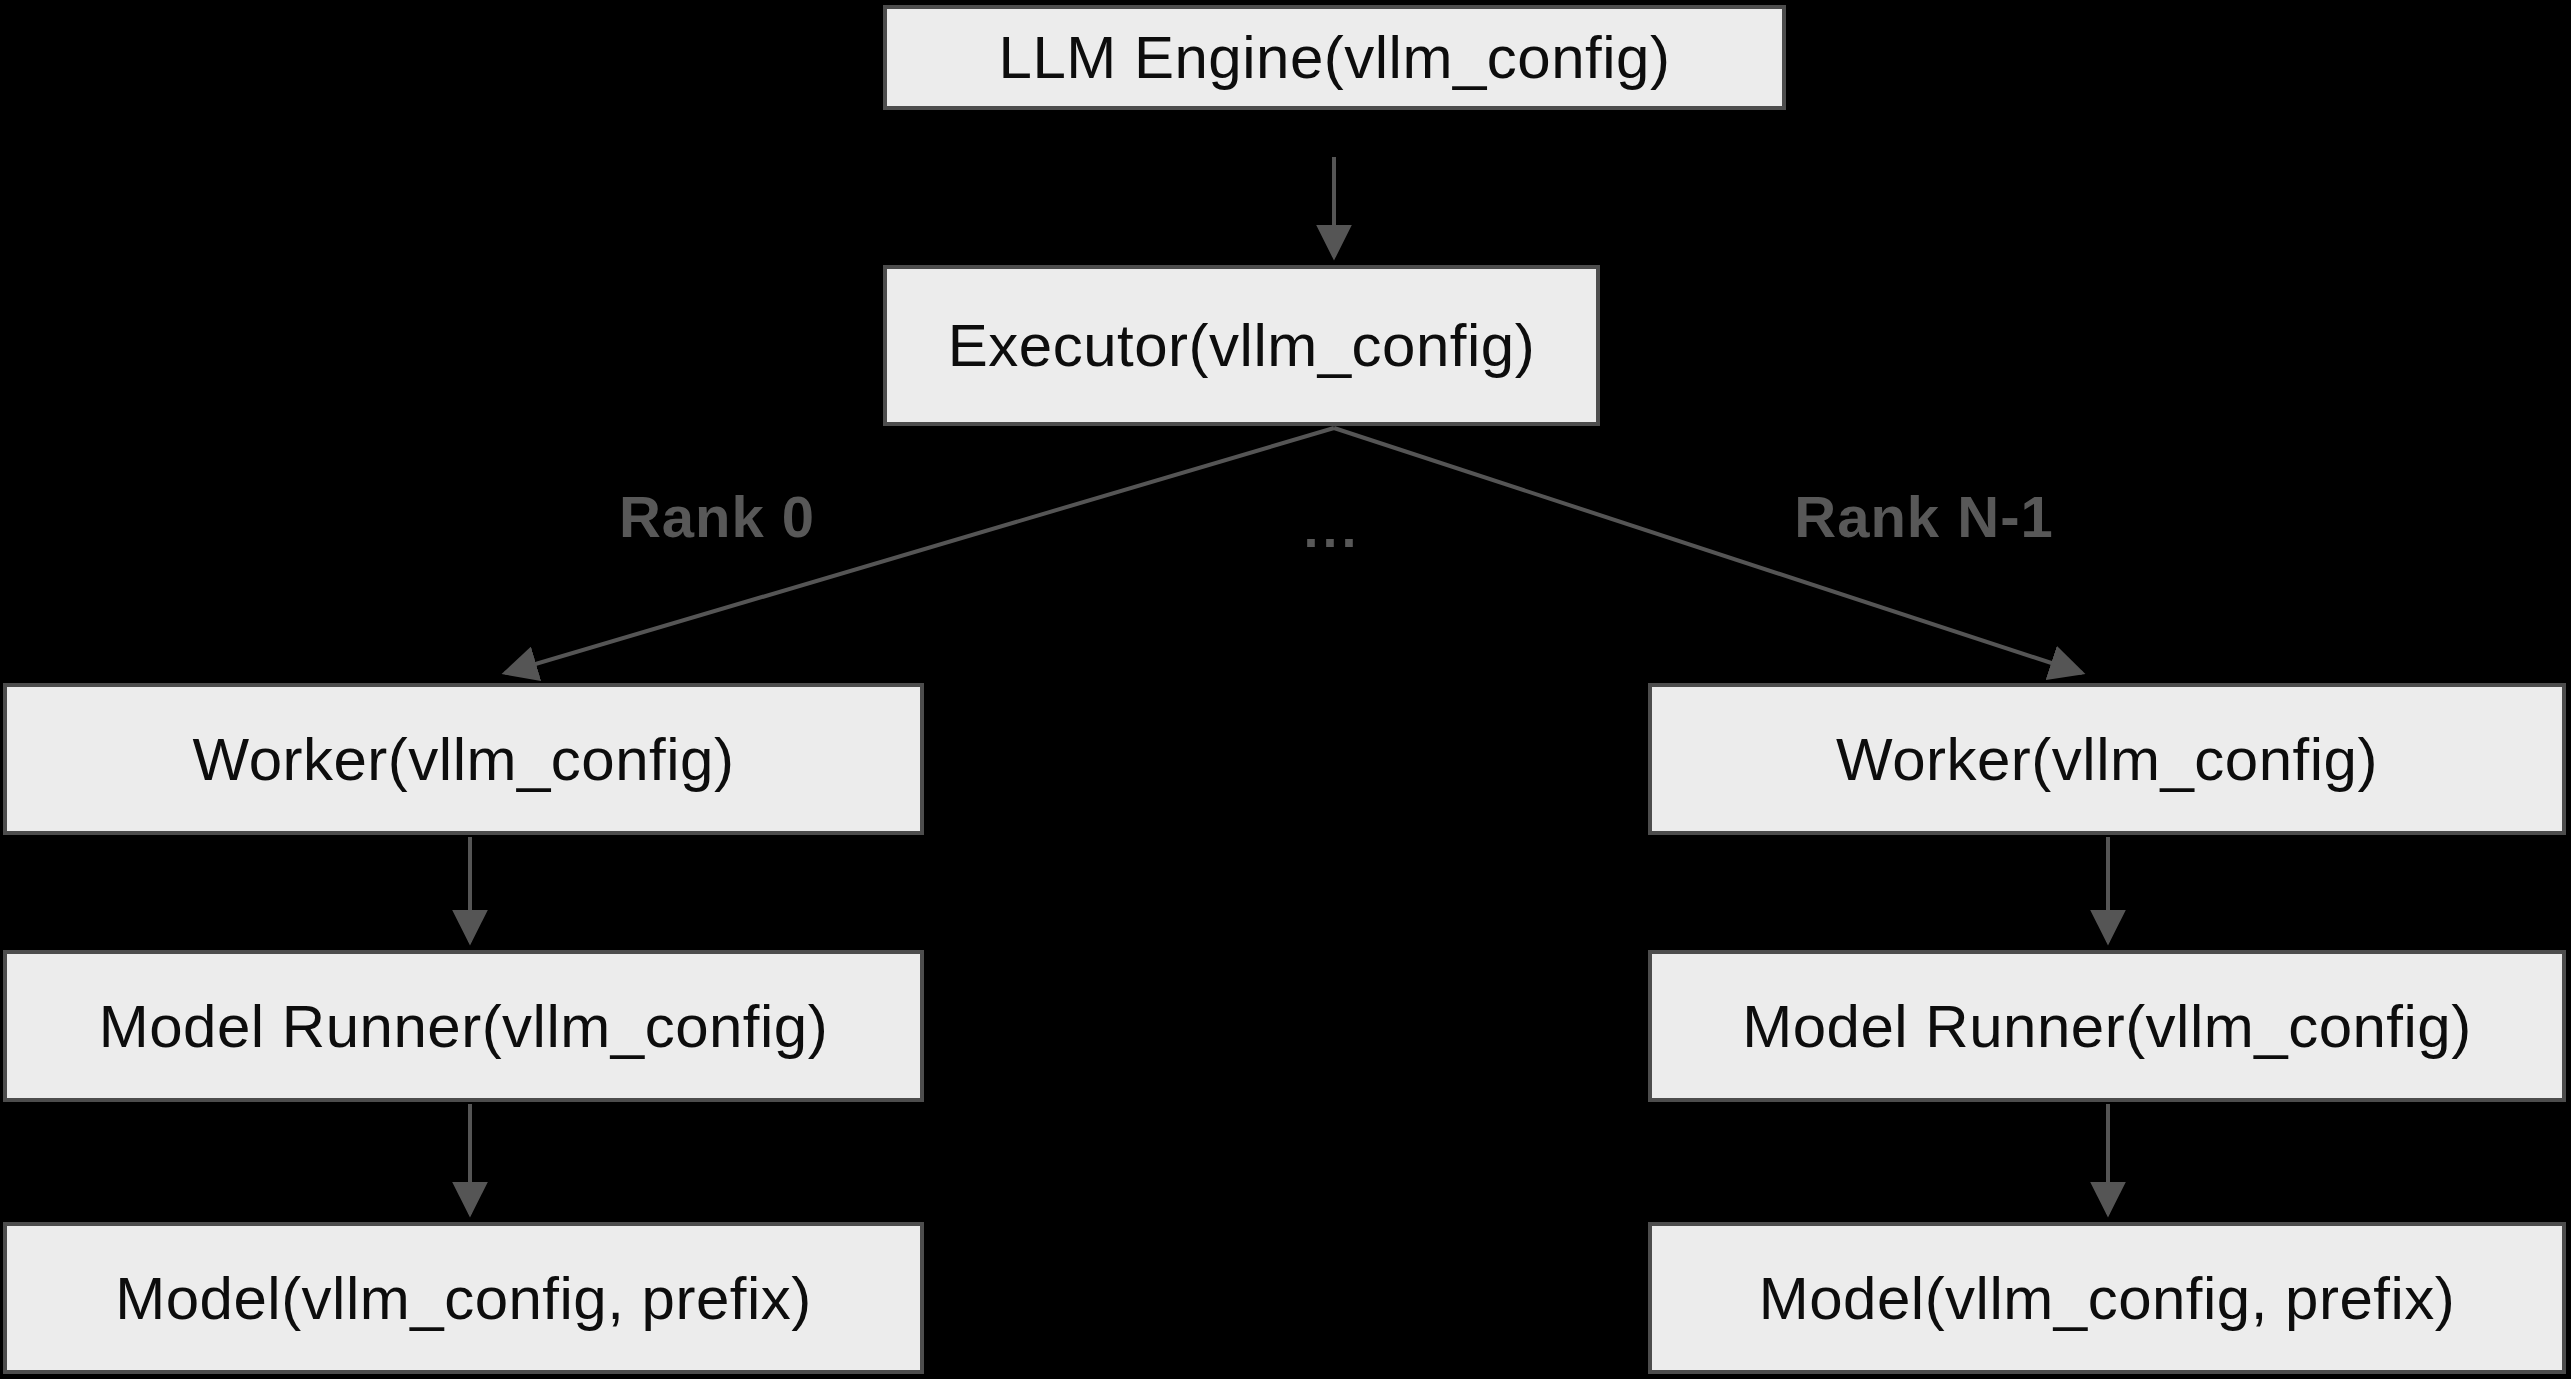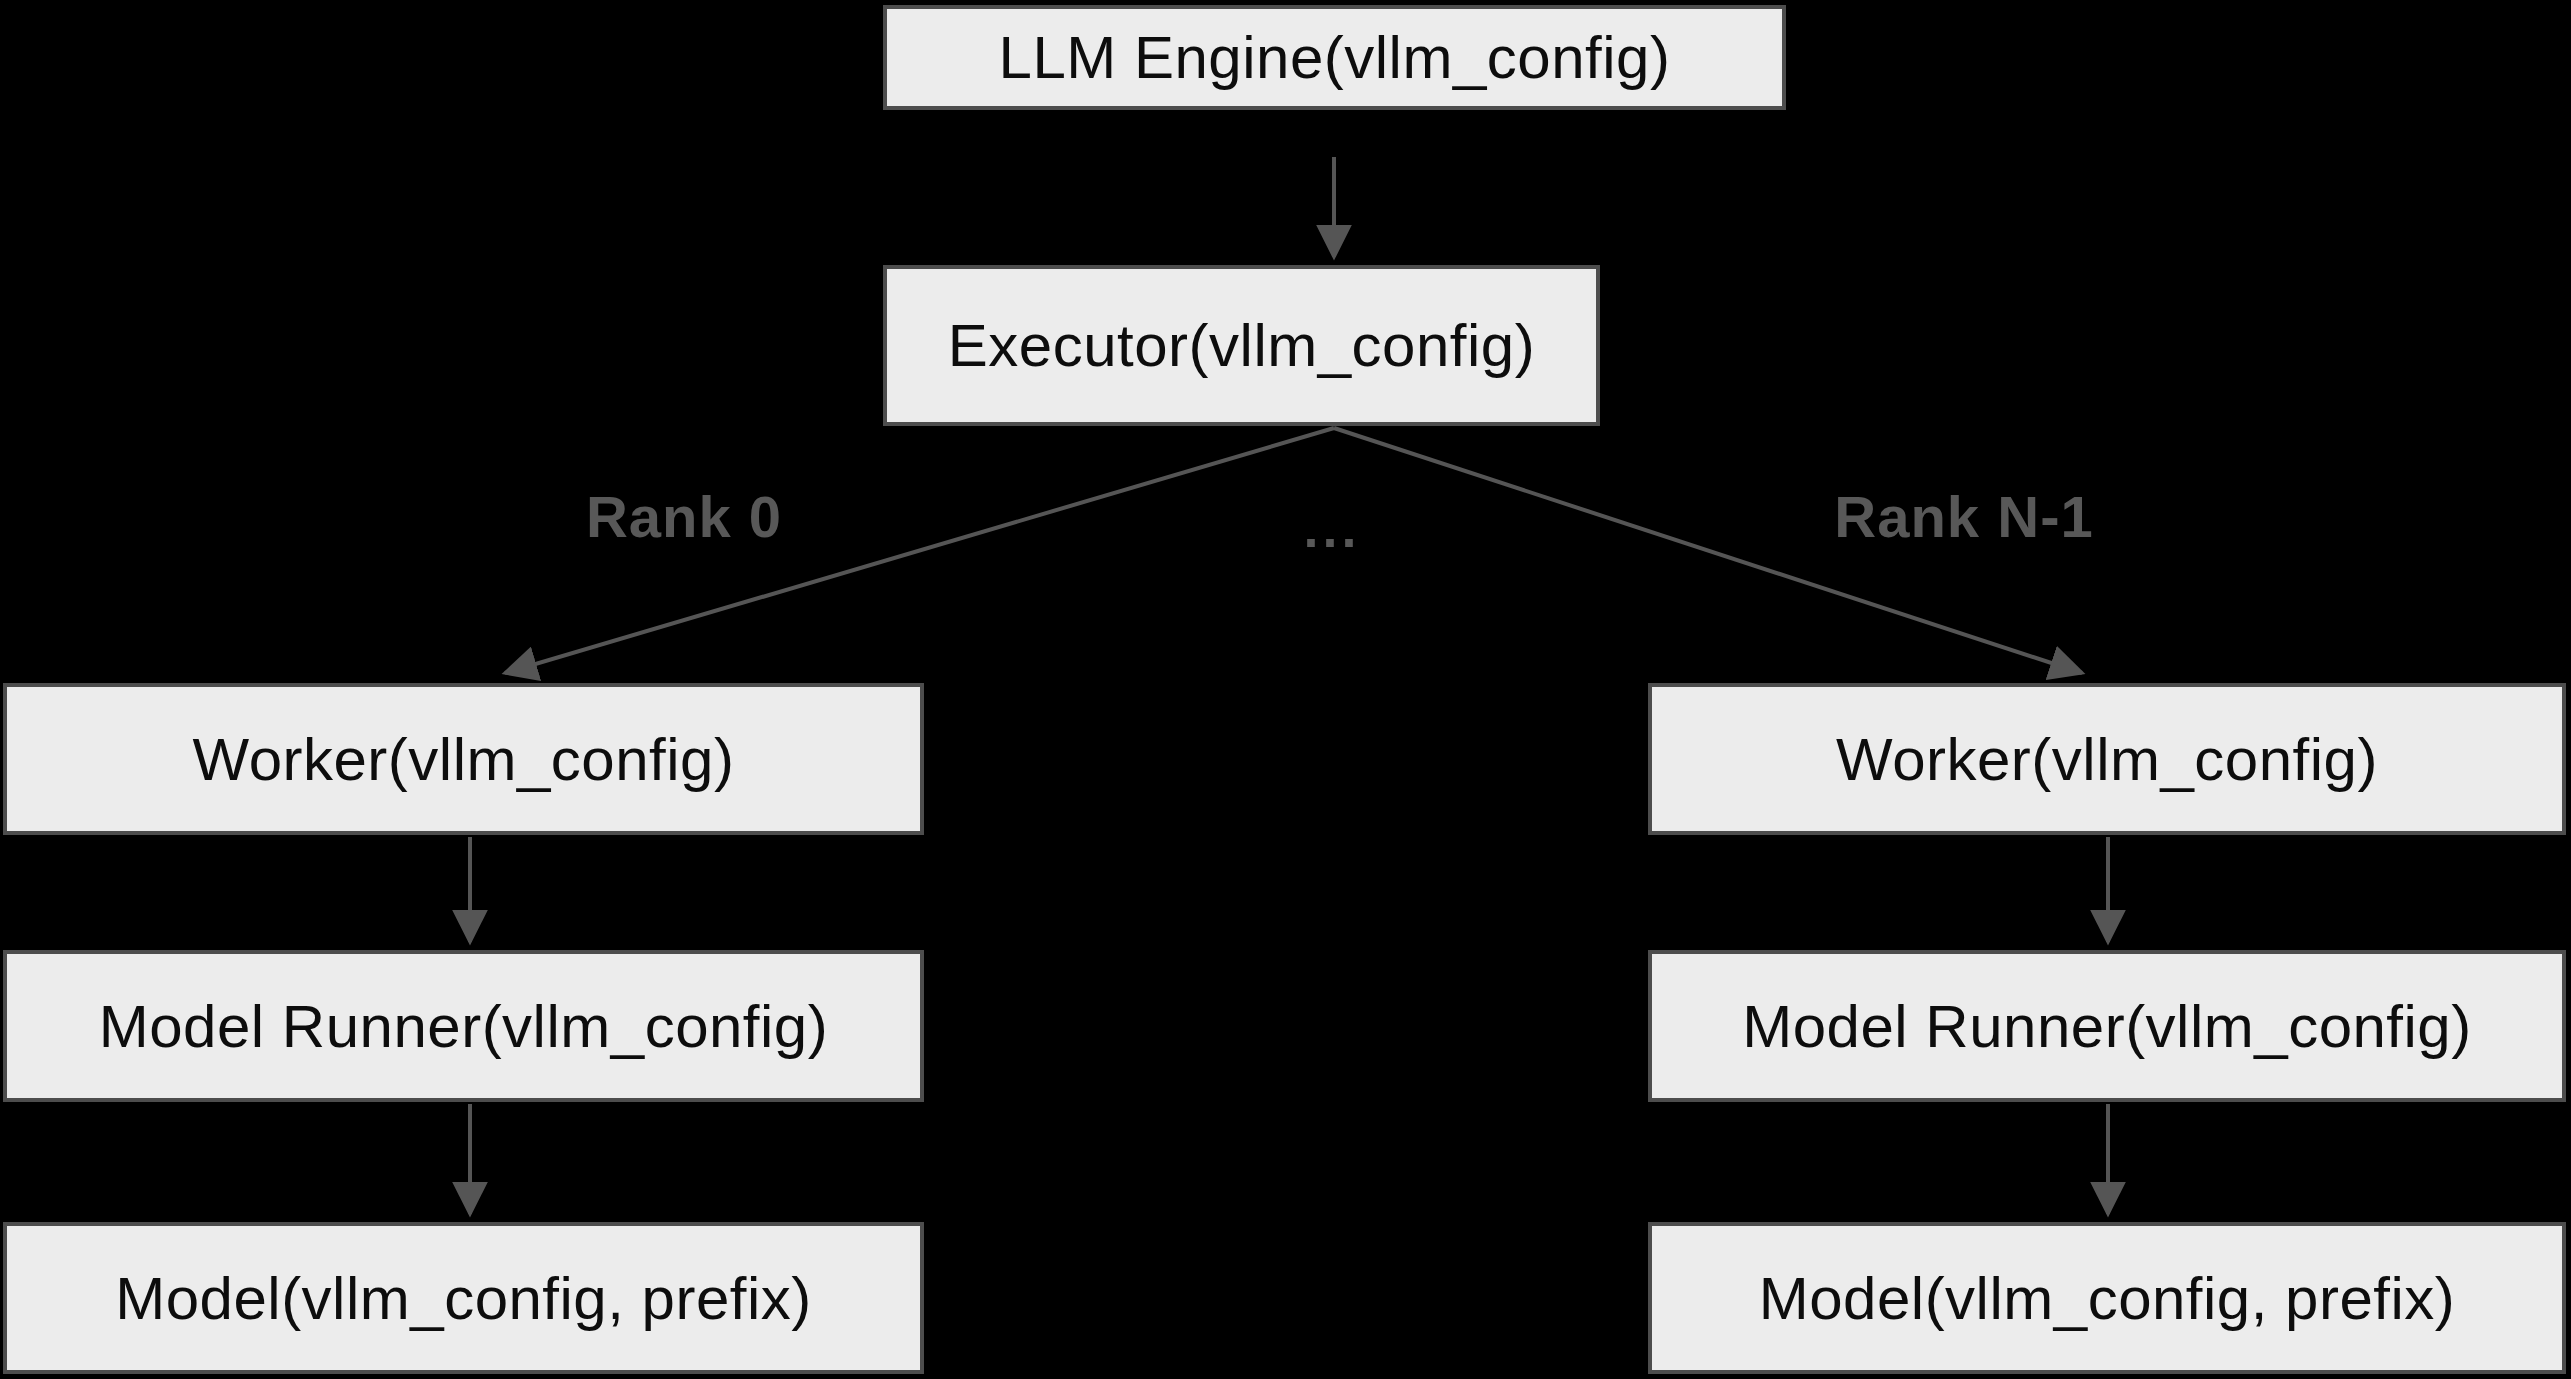--- a/index.html
+++ b/index.html
@@ -64,23 +64,23 @@
 
   .edge-label {
     position: absolute;
     transform: translate(-50%, -50%);
     color: var(--edge-label);
     font-size: 58px;
     font-weight: 600;
     letter-spacing: 1px;
     white-space: nowrap;
   }
-  .edge-label.rank-0   { left: 684px;  top: 516px; }
+  .edge-label.rank-0   { left: 717px;  top: 516px; }
   .edge-label.dots     { left: 1332px; top: 528px; font-size: 54px; font-weight: 700; letter-spacing: 4px; }
-  .edge-label.rank-n-1 { left: 1964px; top: 516px; }
+  .edge-label.rank-n-1 { left: 1924px; top: 516px; }
 </style>
 </head>
 <body>
 
 <div class="canvas">
 
   <svg class="edges" width="2571" height="1379" viewBox="0 0 2571 1379">
     <defs>
       <marker id="arrowhead" viewBox="0 0 10 10" refX="9" refY="5" markerWidth="9" markerHeight="9" orient="auto-start-reverse">
         <path d="M 0 0 L 10 5 L 0 10 z"></path>

